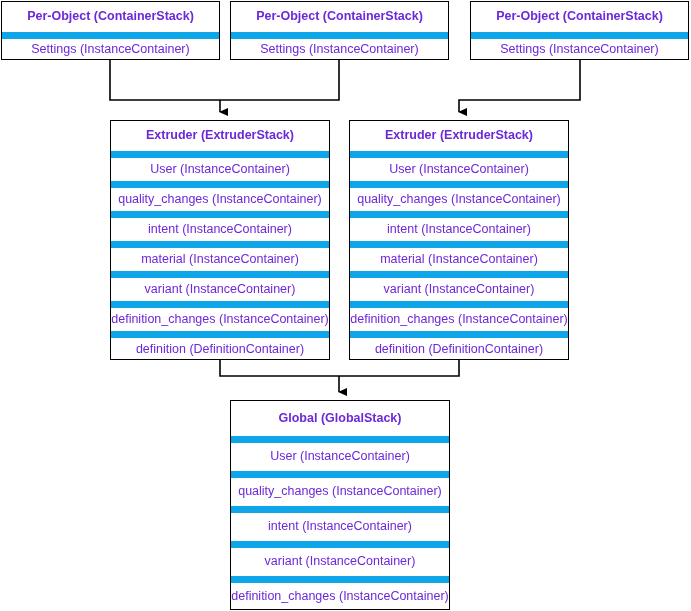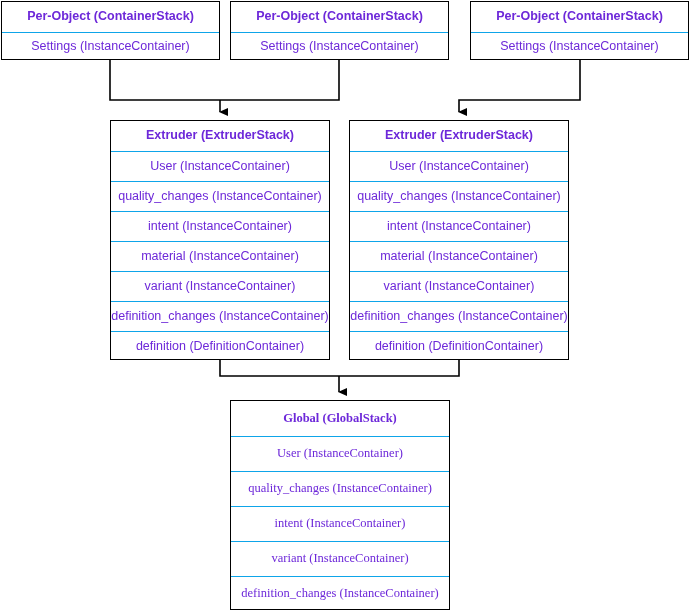--- a/index.html
+++ b/index.html
@@ -40,36 +40,36 @@
     justify-content: center;
     text-align: center;
     color: #6d28d9;
     font-size: 12.5px;
     line-height: 1.1;
     padding: 0 4px;
     white-space: nowrap;
     overflow: hidden;
   }
   .row + .row {
-    border-top: 1px solid #0ea5e9;
+    border-top: 7px solid #0ea5e9;
   }
   .row.header {
     font-weight: bold;
   }
   
   #node-perobject-1 { left: 1px;   top: 1px;   width: 219px; height: 59px; }
   #node-perobject-2 { left: 230px; top: 1px;   width: 219px; height: 59px; }
   #node-perobject-3 { left: 470px; top: 1px;   width: 219px; height: 59px; }
   #node-extruder-1  { left: 110px; top: 120px; width: 220px; height: 240px; }
   #node-extruder-2  { left: 349px; top: 120px; width: 220px; height: 240px; }
   #node-global      { left: 230px; top: 400px; width: 220px; height: 210px; }
 
   .node.perobject .row { height: 29.5px; }
   .node.extruder .row  { height: 30px; }
-  .node.global .row    { height: 35px; font-family: Liberation Serif, serif; }
+  .node.global .row    { height: 35px; }
 </style>
 </head>
 <body>
 
 <div id="diagram">
 
   <svg class="connectors" viewBox="0 0 691 611" width="691" height="611" xmlns="http://www.w3.org/2000/svg">
     <defs>
       <marker id="arrowhead" markerWidth="10" markerHeight="9" refX="5" refY="8" orient="auto" markerUnits="userSpaceOnUse">
         <path d="M 1,0 L 9,0 L 5,9 z" fill="#000000"></path>

